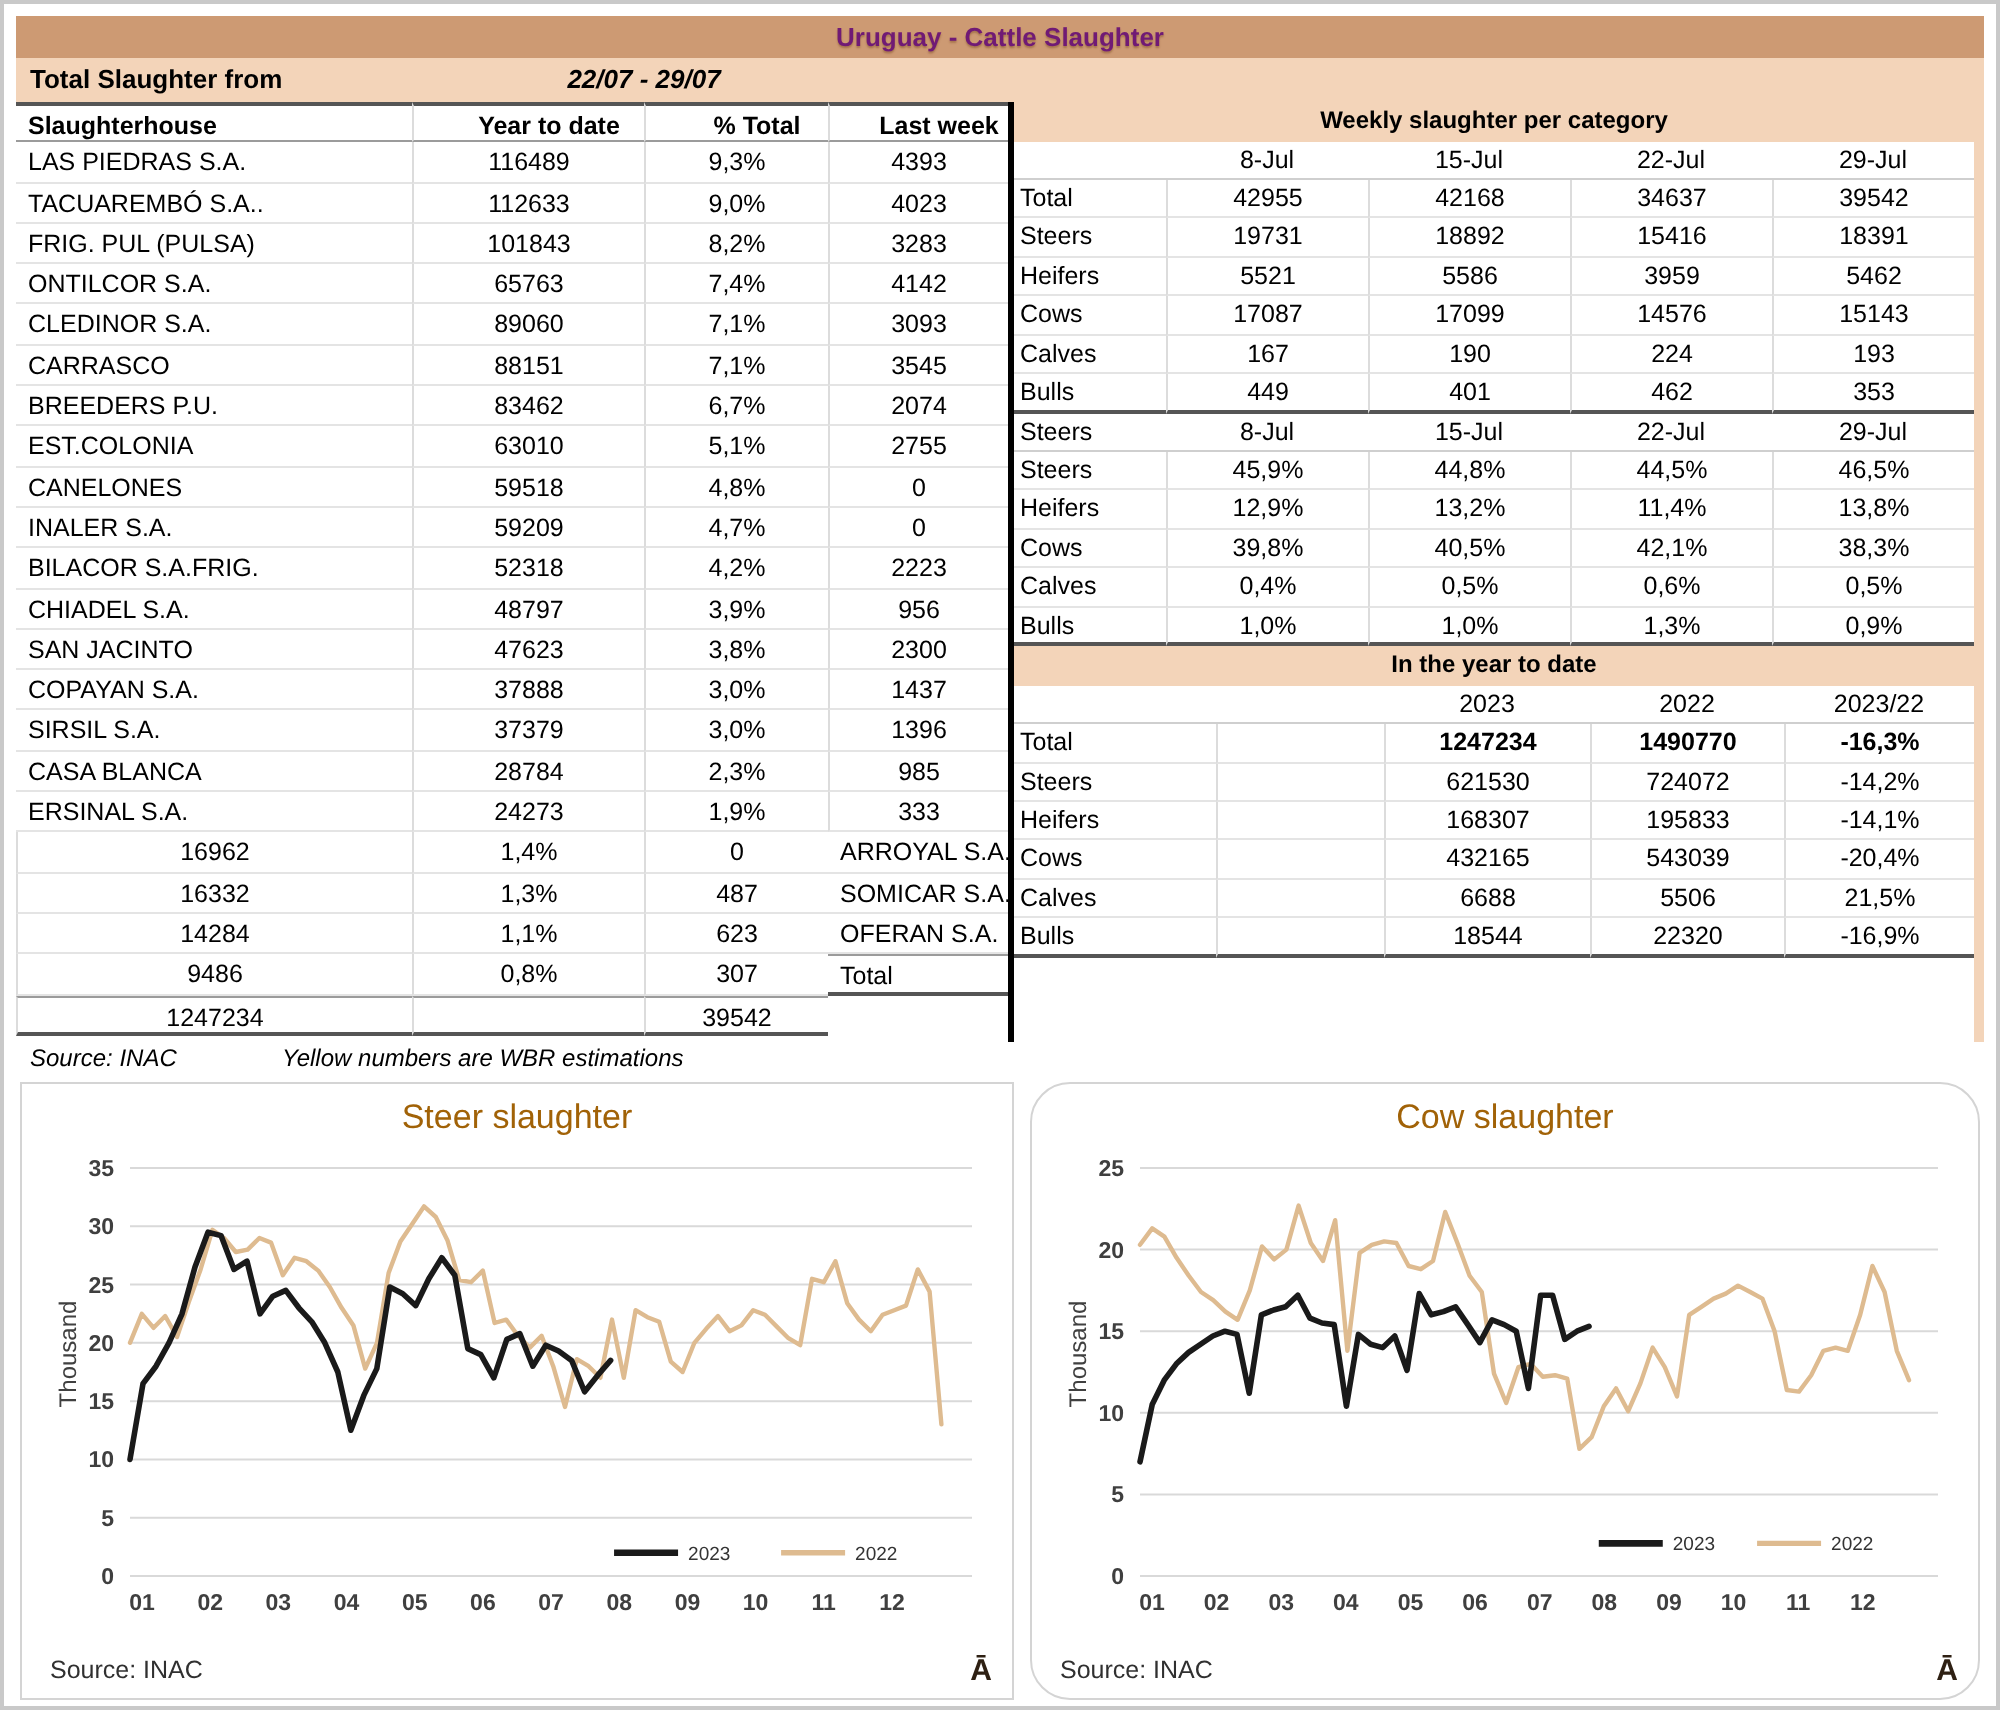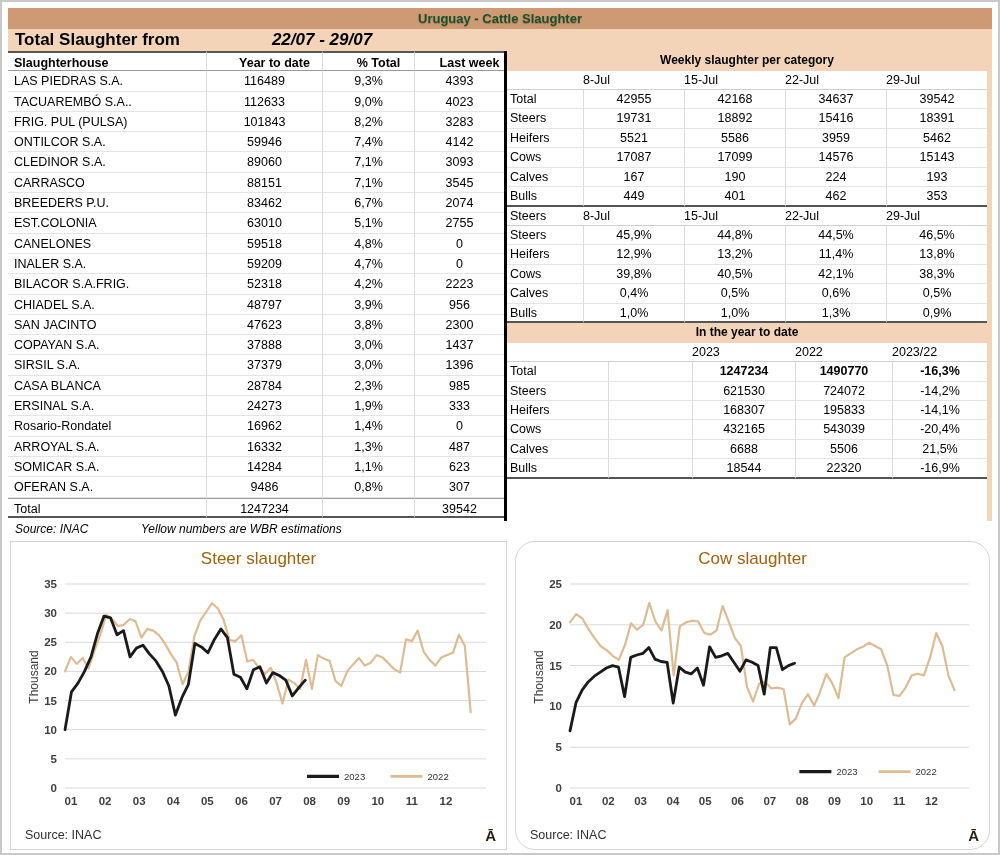--- a/index.html
+++ b/index.html
@@ -9,29 +9,29 @@
     width: 1000px; height: 855px;
     border: 2px solid #c9c9c9;
     background: #fff;
     padding: 6px 6px 0 6px;
     overflow: hidden;
   }
   
   .titlebar {
     height: 21px; line-height: 21px;
     background: #cd9a73;
-    color: #14532d; font-weight: bold; font-size: 13px;
+    color: #701a75; font-weight: bold; font-size: 13px;
     text-align: center;
     text-shadow: 0 1px 1px rgba(120,70,30,.45);
   }
   
   .subheader {
     height: 22px; line-height: 22px;
     background: #f3d4b9;
-    display: flex; font-size: 17px; font-weight: bold;
+    display: flex; font-size: 13px; font-weight: bold;
   }
   .sh-label { width: 205px; padding-left: 7px; }
   .sh-period { width: 218px; text-align: center; font-style: italic; }
   
   .tables { display: flex; height: 470px; }
   .left-table {
     width: 499px;
     display: grid;
     grid-template-columns: 198px 116px 92px 1fr;
     grid-auto-rows: 20.3px;
@@ -51,21 +51,21 @@
     height: 19.5px; line-height: 19.5px;
     background: #f3d4b9; font-weight: bold; font-size: 12px;
     text-align: center;
   }
   .rtable { display: grid; grid-auto-rows: 19.45px; }
   .rtable.w5 { grid-template-columns: 76px repeat(4, 1fr); }
   .rtable.ytd { grid-template-columns: 101px 84px 103px 97px 1fr; }
   .rtable > div { line-height: 19.45px; overflow: hidden; white-space: nowrap; }
   .rt-c0 { padding-left: 3px; text-align: left; border-bottom: 1px solid #e4e4e4; }
   .rt-num { text-align: center; border-bottom: 1px solid #e4e4e4; border-left: 1px solid #dcdcdc; }
-  .rt-head { text-align: left; border-bottom: 1px solid #cfcfcf; }
+  .rt-head { text-align: center; border-bottom: 1px solid #cfcfcf; }
   .rt-head.c0 { text-align: left; padding-left: 3px; }
   .rt-last { border-bottom: 2px solid #555 !important; }
   .rt-bold { font-weight: bold; }
   
   .notes { height: 17px; line-height: 16px; font-size: 12px; font-style: italic; display: flex; }
   .notes .src { padding-left: 7px; width: 133px; }
   
   .charts { display: flex; gap: 8px; margin-top: 3px; padding: 0 2px; }
   .chart-box {
     position: relative;
@@ -118,21 +118,21 @@
         <div class="lt-num">4393</div>
         <div class="lt-c0">TACUAREMBÓ S.A..</div>
         <div class="lt-num">112633</div>
         <div class="lt-num">9,0%</div>
         <div class="lt-num">4023</div>
         <div class="lt-c0">FRIG. PUL (PULSA)</div>
         <div class="lt-num">101843</div>
         <div class="lt-num">8,2%</div>
         <div class="lt-num">3283</div>
         <div class="lt-c0">ONTILCOR S.A.</div>
-        <div class="lt-num">59946</div>
+        <div class="lt-num">65763</div>
         <div class="lt-num">7,4%</div>
         <div class="lt-num">4142</div>
         <div class="lt-c0">CLEDINOR S.A.</div>
         <div class="lt-num">89060</div>
         <div class="lt-num">7,1%</div>
         <div class="lt-num">3093</div>
         <div class="lt-c0">CARRASCO</div>
         <div class="lt-num">88151</div>
         <div class="lt-num">7,1%</div>
         <div class="lt-num">3545</div>
@@ -173,21 +173,20 @@
         <div class="lt-num">3,0%</div>
         <div class="lt-num">1396</div>
         <div class="lt-c0">CASA BLANCA</div>
         <div class="lt-num">28784</div>
         <div class="lt-num">2,3%</div>
         <div class="lt-num">985</div>
         <div class="lt-c0">ERSINAL S.A.</div>
         <div class="lt-num">24273</div>
         <div class="lt-num">1,9%</div>
         <div class="lt-num">333</div>
-        <div class="lt-c0">Rosario-Rondatel</div>
         <div class="lt-num">16962</div>
         <div class="lt-num">1,4%</div>
         <div class="lt-num">0</div>
         <div class="lt-c0">ARROYAL S.A.</div>
         <div class="lt-num">16332</div>
         <div class="lt-num">1,3%</div>
         <div class="lt-num">487</div>
         <div class="lt-c0">SOMICAR S.A.</div>
         <div class="lt-num">14284</div>
         <div class="lt-num">1,1%</div>

